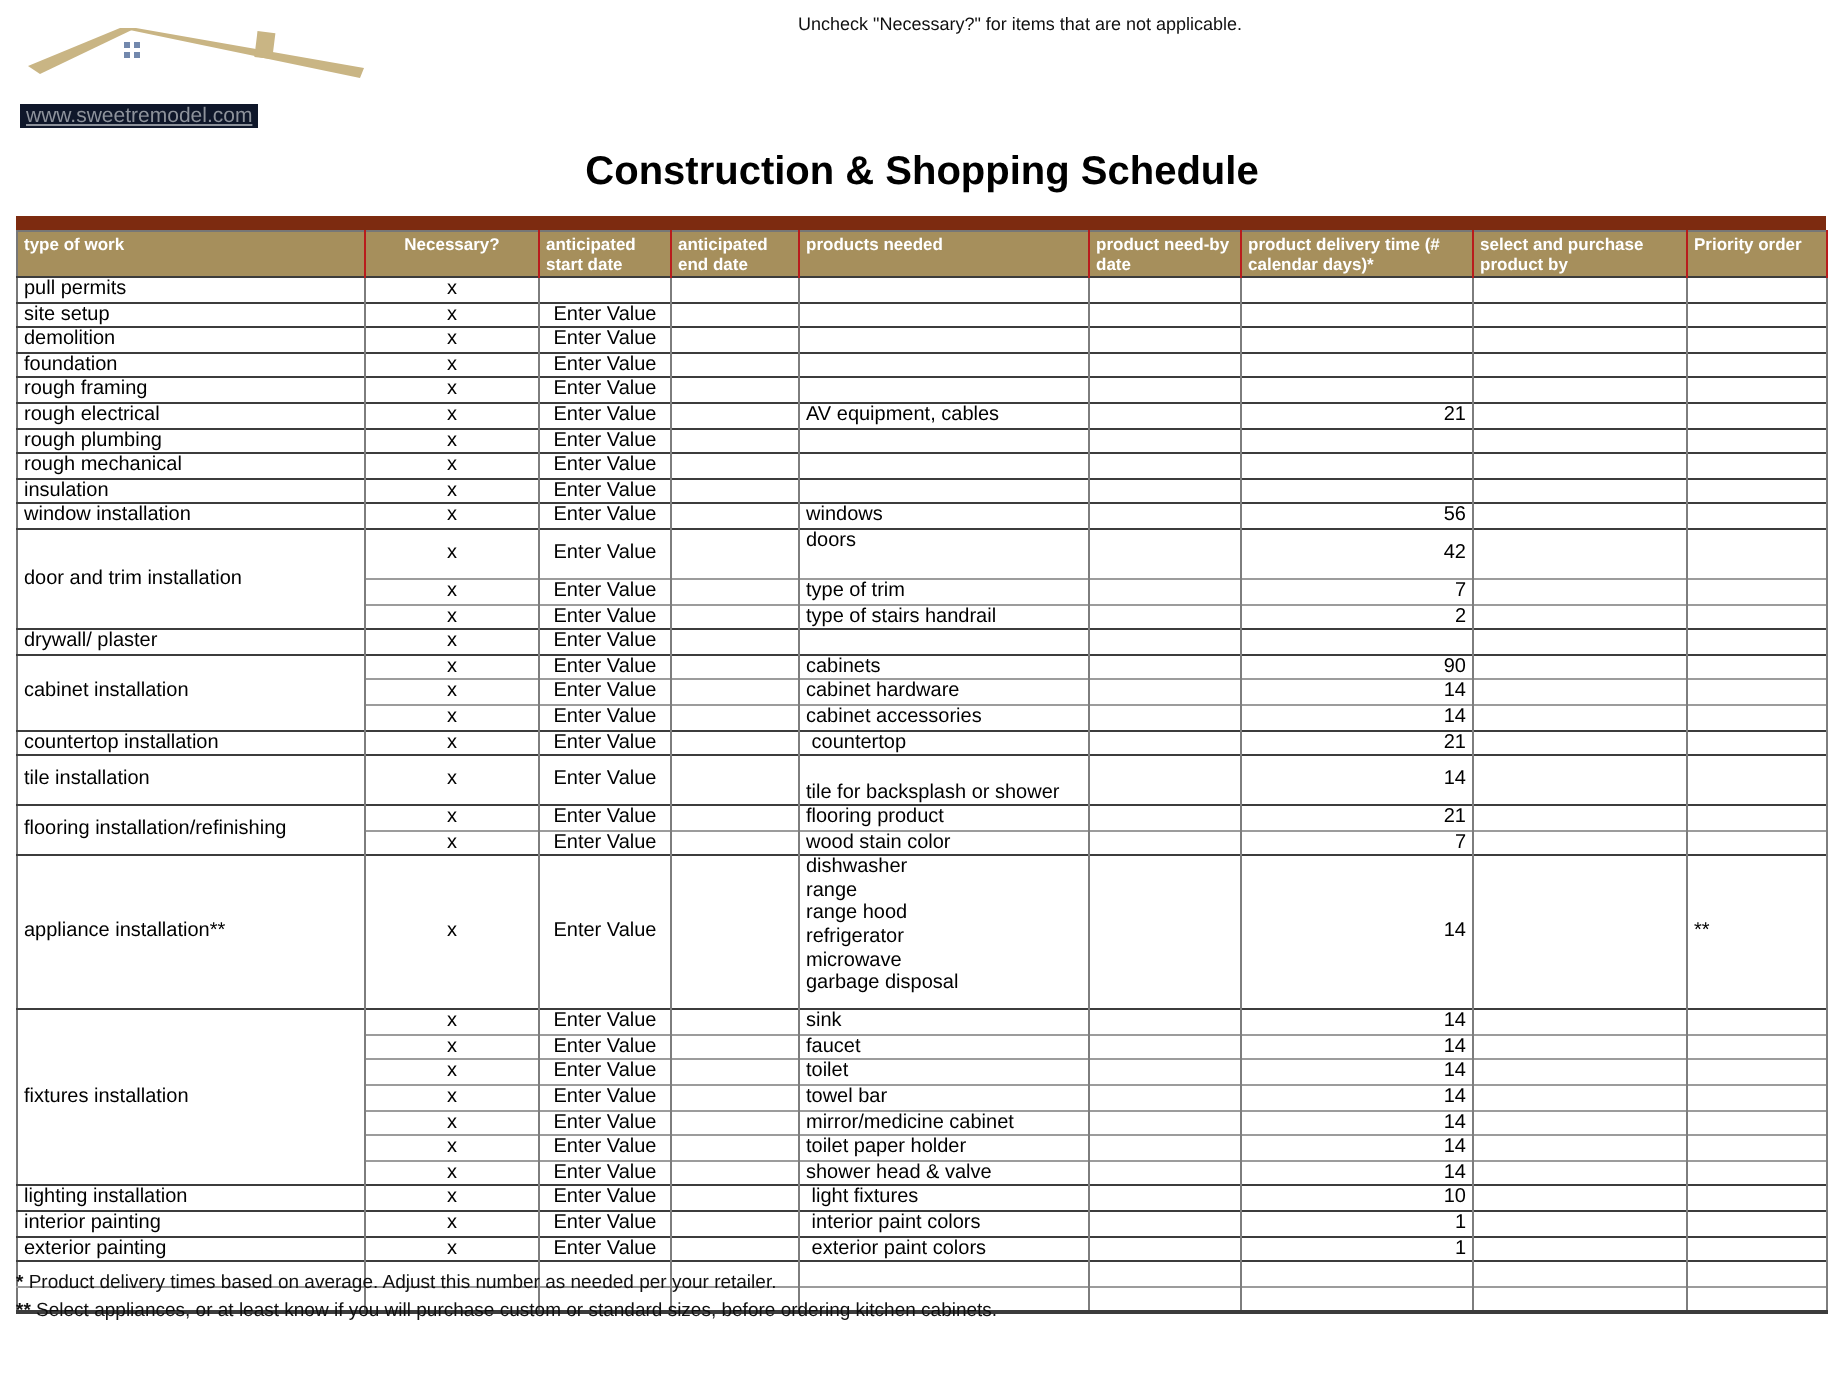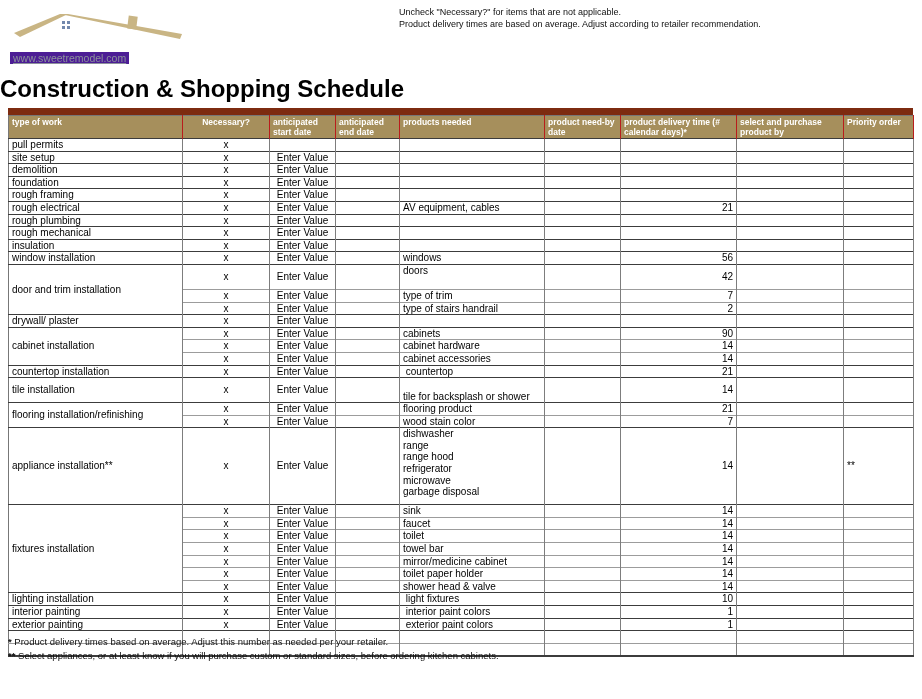--- a/index.html
+++ b/index.html
@@ -5,27 +5,27 @@
   html,body{margin:0;padding:0;background:#fff;}
   body{width:922px;height:699px;font-family:"Liberation Sans",sans-serif;color:#000;}
   .page{position:relative;width:922px;height:699px;overflow:hidden;}
 
   
   .logo{position:absolute;left:8px;top:2px;width:230px;height:66px;}
   .logo-roof{position:absolute;left:0;top:10px;}
   .logo-text{position:absolute;left:16px;top:26px;font-size:22px;letter-spacing:.5px;white-space:nowrap;}
   .logo-sweet{color:#a8491d;font-weight:400;}
   .logo-remodel{color:#98330f;font-weight:bold;}
-  .logo-url{position:absolute;left:2px;top:50px;font-size:10.5px;color:#8d929b;text-decoration:underline;background:#4c1d95;padding:0 3px;}
+  .logo-url{position:absolute;left:2px;top:50px;font-size:10.5px;color:#8d929b;text-decoration:underline;background:#0f172a;padding:0 3px;}
 
   
   .dirs{position:absolute;left:399px;top:7px;font-size:9px;line-height:11.5px;color:#101010;}
   .dirs b{font-weight:bold;}
 
-  .title{position:absolute;left:0;top:75px;width:922px;font-size:24px;font-weight:bold;}
+  .title{position:absolute;left:0;top:75px;width:922px;text-align:center;font-size:20px;font-weight:bold;}
 
   .bar{position:absolute;left:8px;top:108px;width:905px;height:7px;background:#7d2b10;}
 
   .tblwrap{position:absolute;left:8px;top:115px;}
   table{border-collapse:collapse;table-layout:fixed;width:905px;font-size:10px;border:1px solid #777;border-bottom:2px solid #3c3c3c;}
   th{background:#a68f5c;color:#fff;font-size:8.5px;font-weight:bold;text-align:left;vertical-align:top;padding:2px 3px 1px 3px;border-right:1px solid #b91c1c;height:19px;line-height:9.5px;}
   th.center{text-align:center;}
   td{border-right:1px solid #7d7d7d;border-top:1px solid #9c9c9c;padding:0 3px;vertical-align:middle;line-height:11.6px;white-space:pre-wrap;overflow:hidden;}
   tr{height:12.6px;}
   tr.hd{height:25px;}
@@ -57,21 +57,20 @@
           <rect x="59" y="9" width="3" height="3"></rect>
         <rect x="54" y="14" width="3" height="3"></rect>
           <rect x="59" y="14" width="3" height="3"></rect>
       </g>
     </svg>
     <div class="logo-url">www.sweetremodel.com</div>
   </div>
 
   <div class="dirs">
     <div>Uncheck "Necessary?" for items that are not applicable.</div>
-    <div>Product delivery times are based on average. Adjust according to retailer recommendation.</div>
   </div>
 
   <div class="title">Construction &amp; Shopping Schedule</div>
 
   <div class="bar"></div>
 
   <div class="tblwrap">
     <table>
       <colgroup>
         <col style="width:174px">

